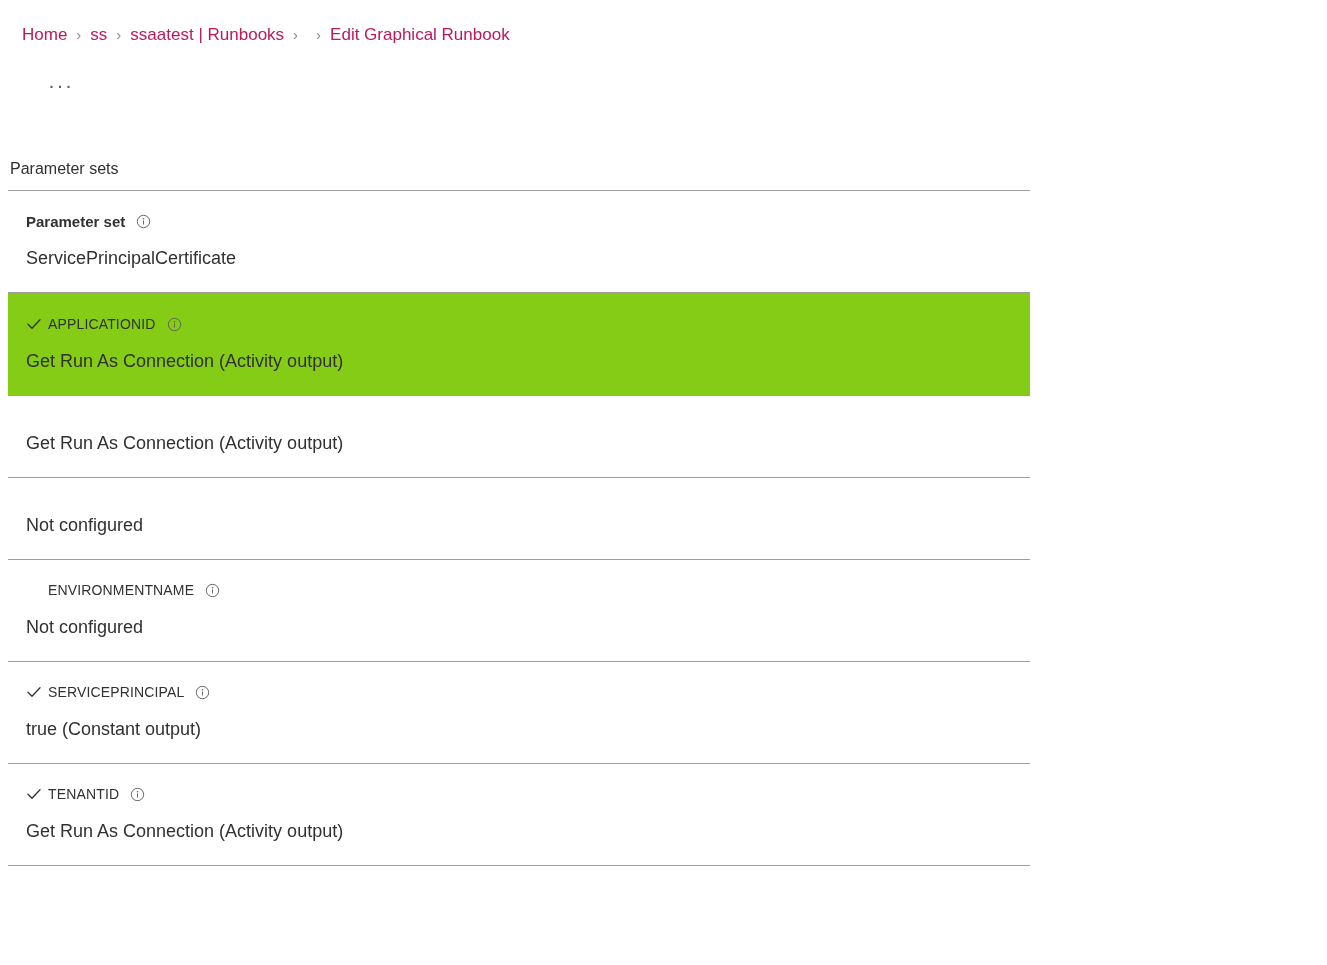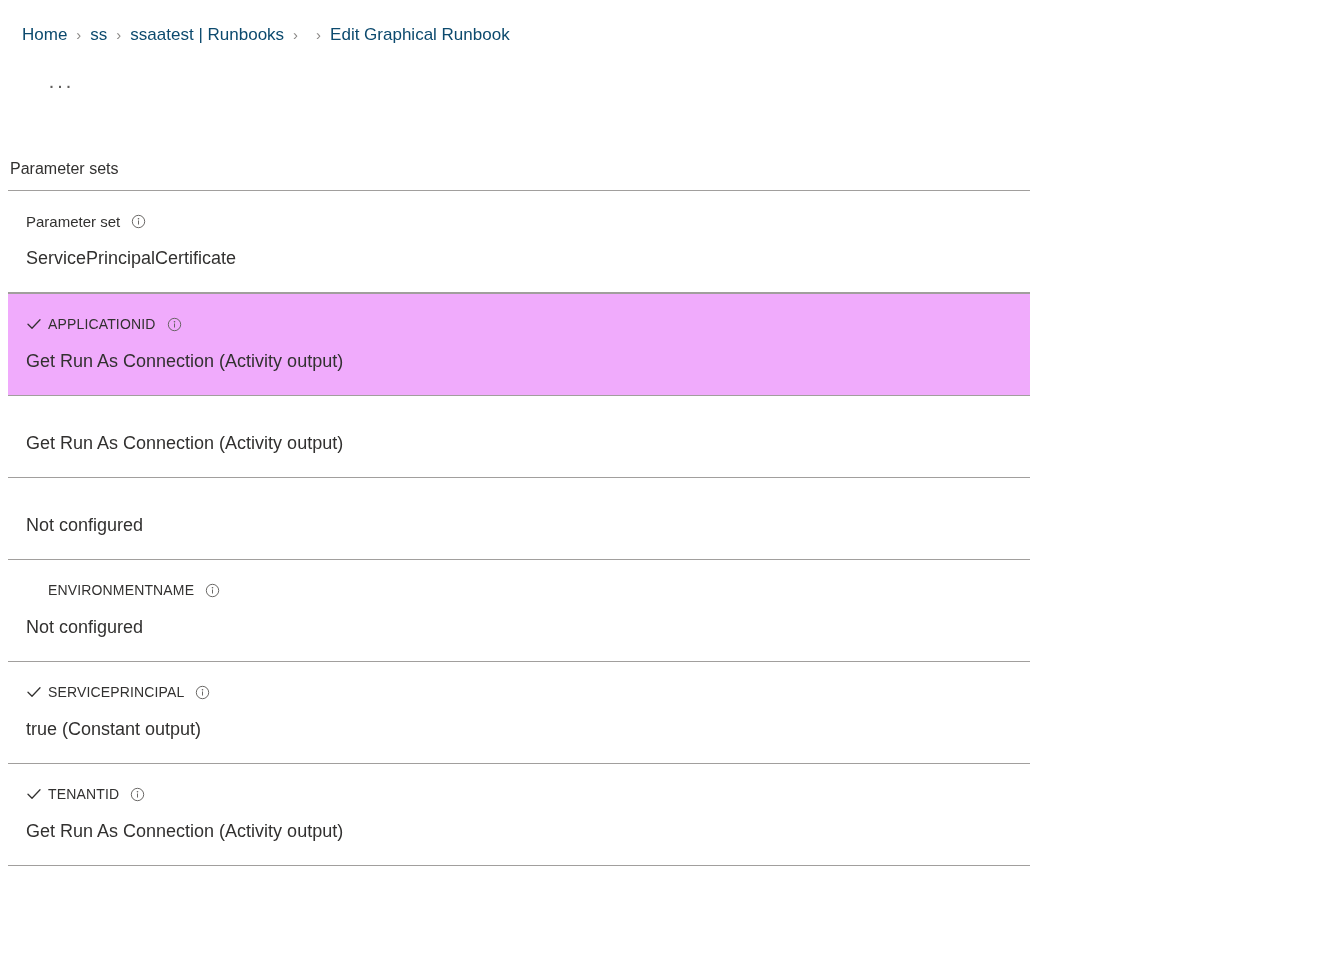--- a/index.html
+++ b/index.html
@@ -25,21 +25,21 @@
     right: 8px;
     height: 26px;
     display: flex;
     align-items: center;
     white-space: nowrap;
     font-size: 17px;
     line-height: 26px;
     overflow: hidden;
   }
   .crumb {
-    color: #0c4a6e;
+    color: #be185d;
     text-decoration: none;
     cursor: pointer;
   }
   .crumb-sep {
     color: #8a8886;
     margin: 0 9px;
     font-size: 15px;
     font-weight: 400;
     flex: none;
   }
@@ -94,21 +94,21 @@
 
   
   .row {
     position: relative;
     margin: 0 19px 0 8px;
     padding: 20px 0 22px 0;
     border-bottom: 1px solid #a19f9d;
     cursor: pointer;
   }
   .row.selected {
-    background: #f0abfc;
+    background: #84cc16;
   }
 
   .row-head {
     display: flex;
     align-items: center;
     height: 20px;
     padding-left: 18px;
   }
   .row-head .check {
     width: 22px;
@@ -119,20 +119,21 @@
   }
   .row-head .check.empty { visibility: hidden; }
   .row-name {
     font-size: 14px;
     letter-spacing: 0.15px;
     color: #323130;
   }
   .row-name.sentence {
     font-size: 15px;
     letter-spacing: 0;
+    font-weight: bold;
   }
   .info-icon {
     margin-left: 11px;
     flex: none;
     display: flex;
     align-items: center;
     cursor: pointer;
   }
   .row-value {
     font-size: 18px;

